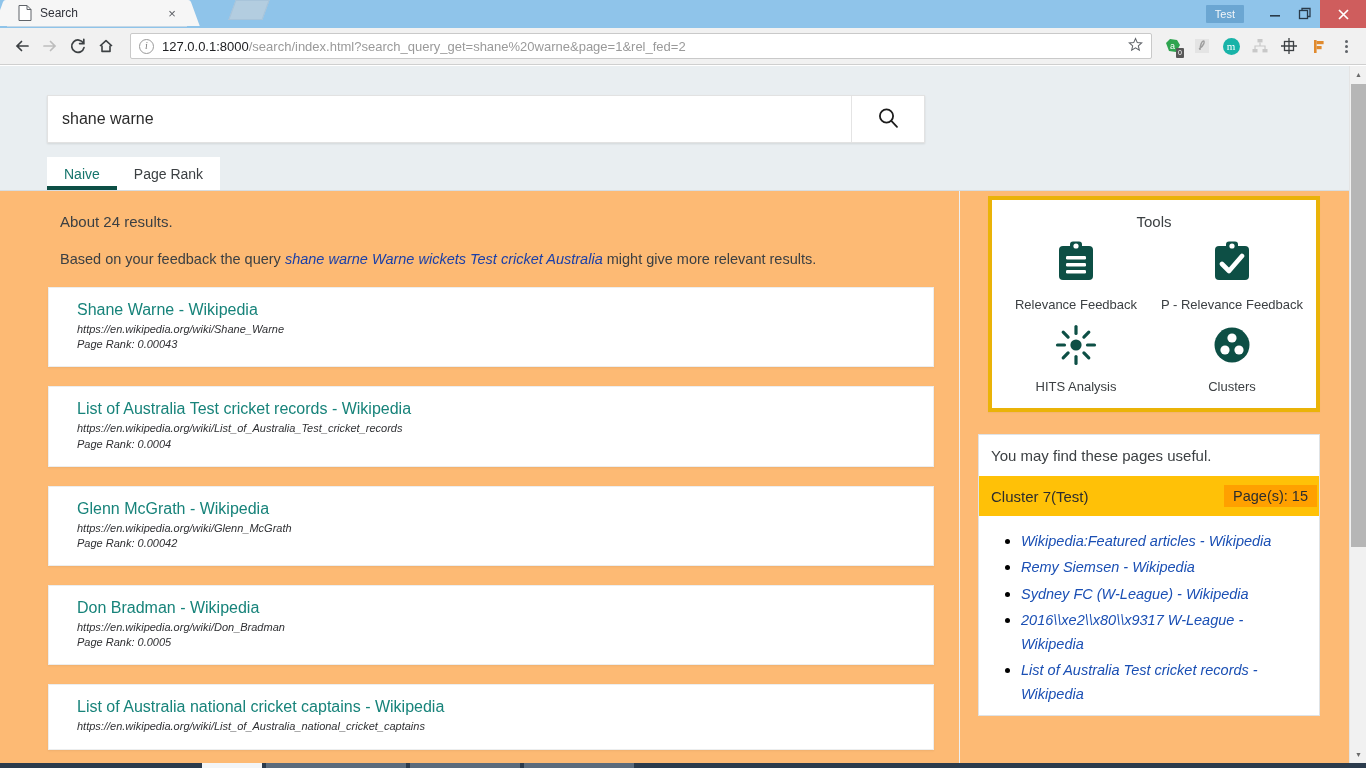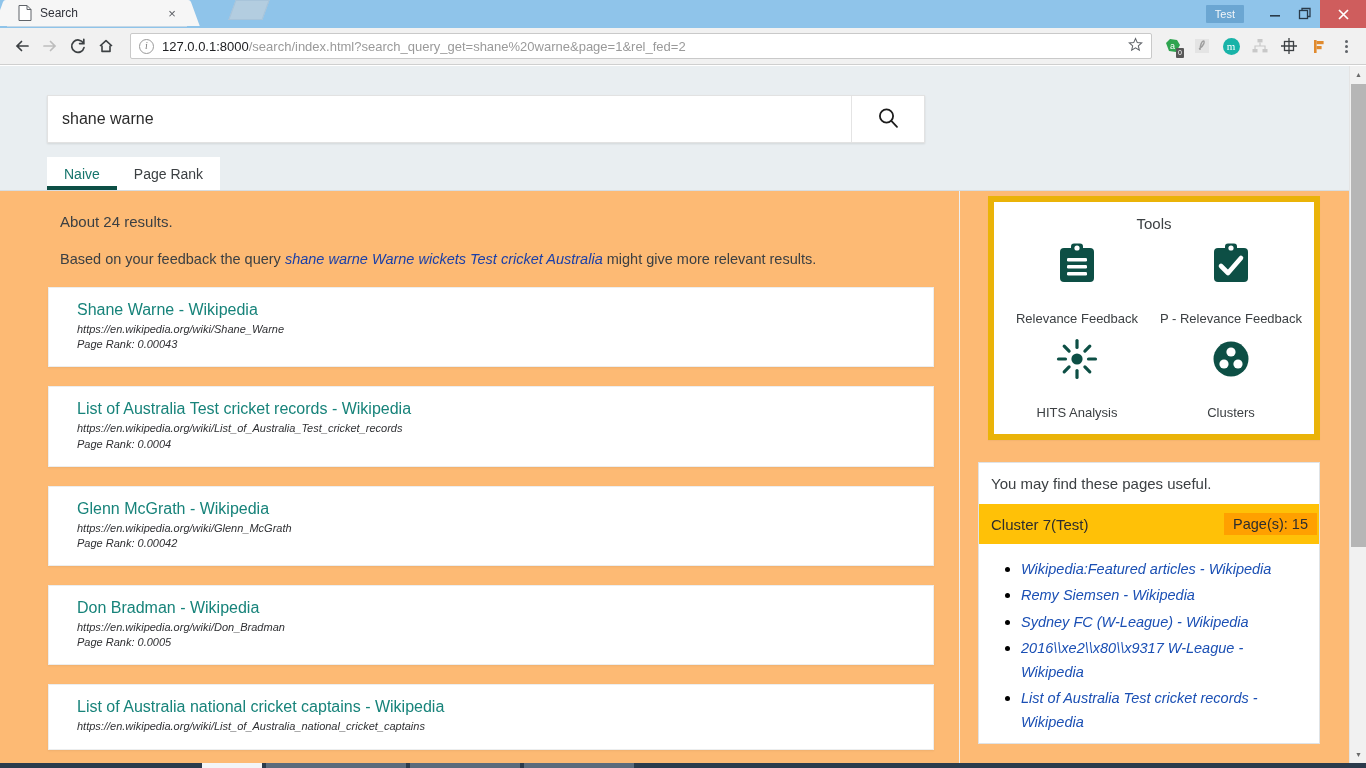--- a/index.html
+++ b/index.html
@@ -158,30 +158,30 @@
   }
   .result-title {
     font-size: 16px; color: #17837a; text-decoration: none; display: block; margin-bottom: 3px;
   }
   .result-url, .result-rank {
     font-size: 11px; color: #2f3033; font-style: italic; line-height: 1.38;
   }
 
   .side-col { width: 388px; flex: 0 0 auto; padding: 0 28px 0 18px; }
   .panel {
-    border: 6px solid #eab308; background: #ffffff; margin-top: 5px;
+    border: 4px solid #eab308; background: #ffffff; margin-top: 5px;
     box-shadow: 0 1px 1px rgba(0,0,0,0.03);
     margin-left: 10px;
   }
   .panel-title { text-align: center; font-size: 15px; color: #3c4043; padding: 13px 0 4px 0; }
   .tools-grid {
     display: grid; grid-template-columns: 1fr 1fr; row-gap: 12px; padding: 6px 6px 14px 6px;
   }
   .tool {
-    display: flex; flex-direction: column; align-items: center; gap: 21px; cursor: pointer; justify-content: flex-end;
+    display: flex; flex-direction: column; align-items: center; gap: 9px; cursor: pointer; justify-content: flex-end;
   }
   .tool-label { font-size: 13px; color: #3c4043; text-align: center; }
 
   .cluster-panel { margin-top: 22px; border: 1px solid #dfe3e6; background: #ffffff; }
   .cluster-intro { font-size: 15px; color: #3c4043; padding: 12px 0 12px 12px; }
   .cluster-head {
     background: #ffc107; display: flex; align-items: center; justify-content: space-between;
     padding: 9px 0 9px 12px;
   }
   .cluster-name { font-size: 15px; color: #2d2d2d; }

